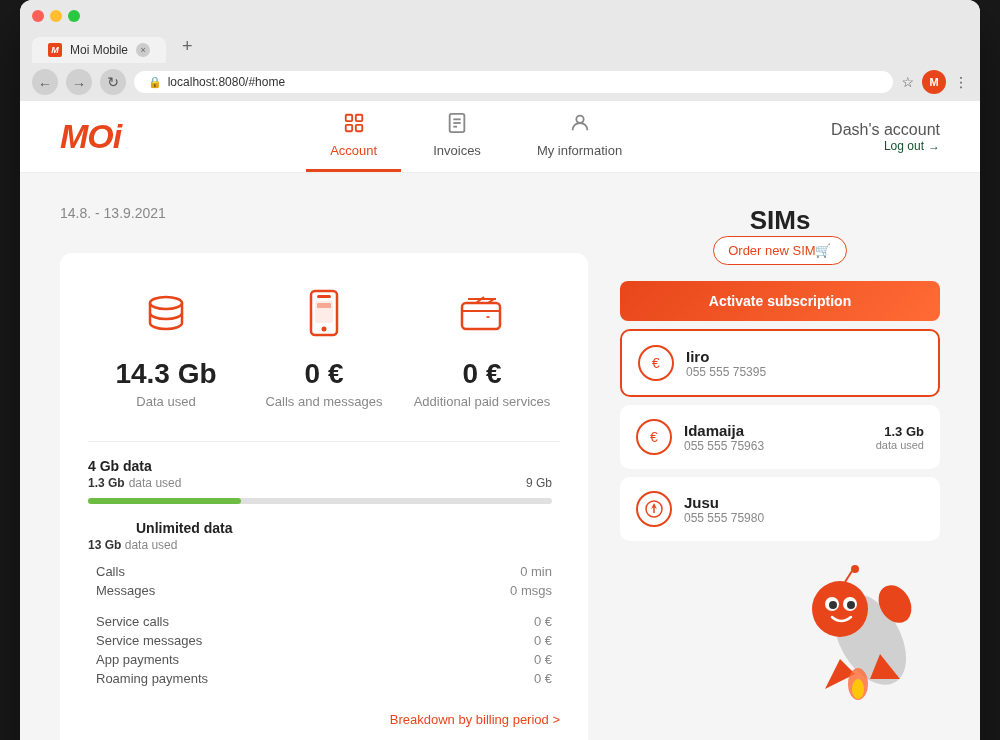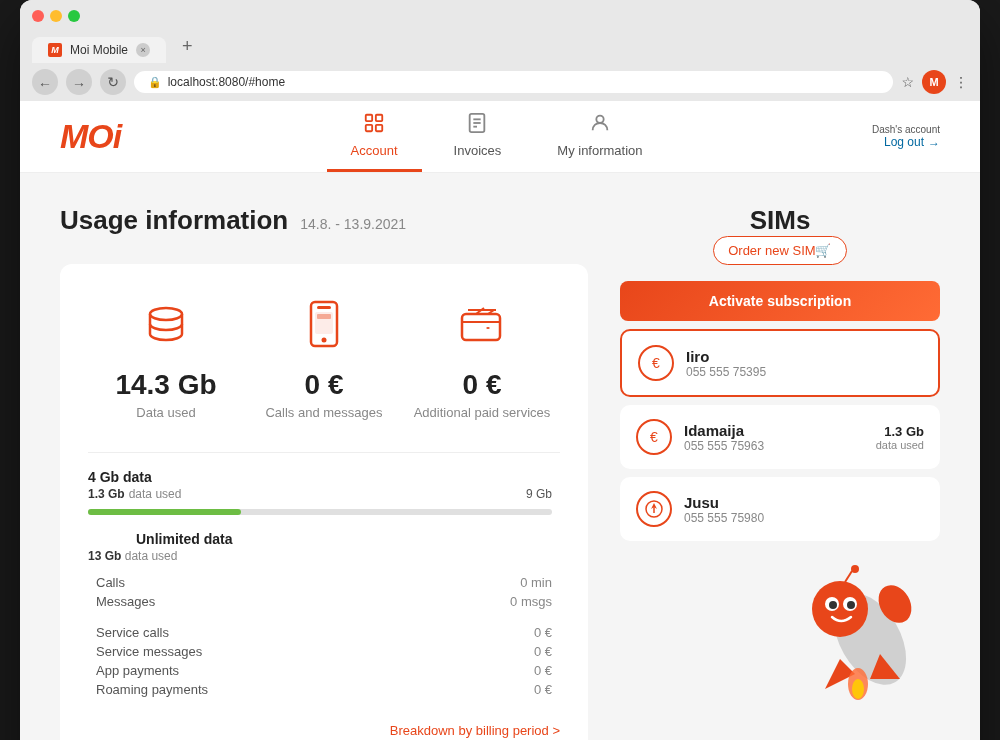--- a/index.html
+++ b/index.html
@@ -149,24 +149,24 @@
       border-bottom: 3px solid #e8461a;
     }
     .nav-tab-icon {
       font-size: 20px;
     }
     .header-right {
       margin-left: auto;
       text-align: right;
     }
     .header-account-label {
-      font-size: 10px; color: #555;
+      font-size: 16px; color: #555;
     }
     .header-logout {
-      font-size: 12px; color: #0369a1; cursor: pointer;
+      font-size: 12px; color: #14532d; cursor: pointer;
       display: flex; align-items: center; gap: 4px; justify-content: flex-end;
     }
 
     .app-main {
       background: #f5f5f5;
       padding: 32px 40px 40px;
       min-height: 520px;
       display: grid;
       grid-template-columns: 1fr 320px;
       gap: 32px;
@@ -408,21 +408,20 @@
           <span>Log out</span>
           <span>→</span>
         </div>
       </div>
     </div>
 
     <div class="app-main">
 
       <div>
         <div style="display:flex;align-items:baseline;gap:12px;margin-bottom:16px;">
-          <h2 class="section-title">Usage information</h2>
           <span class="section-subtitle">14.8. - 13.9.2021</span>
         </div>
         <div class="usage-card">
 
           <div class="usage-stats">
 
             <div class="stat-item">
               <div class="stat-icon">
                 <svg width="52" height="52" viewBox="0 0 52 52" fill="none">
                   <ellipse cx="26" cy="14" rx="16" ry="6" stroke="#e8461a" stroke-width="2.5" fill="none"></ellipse>

